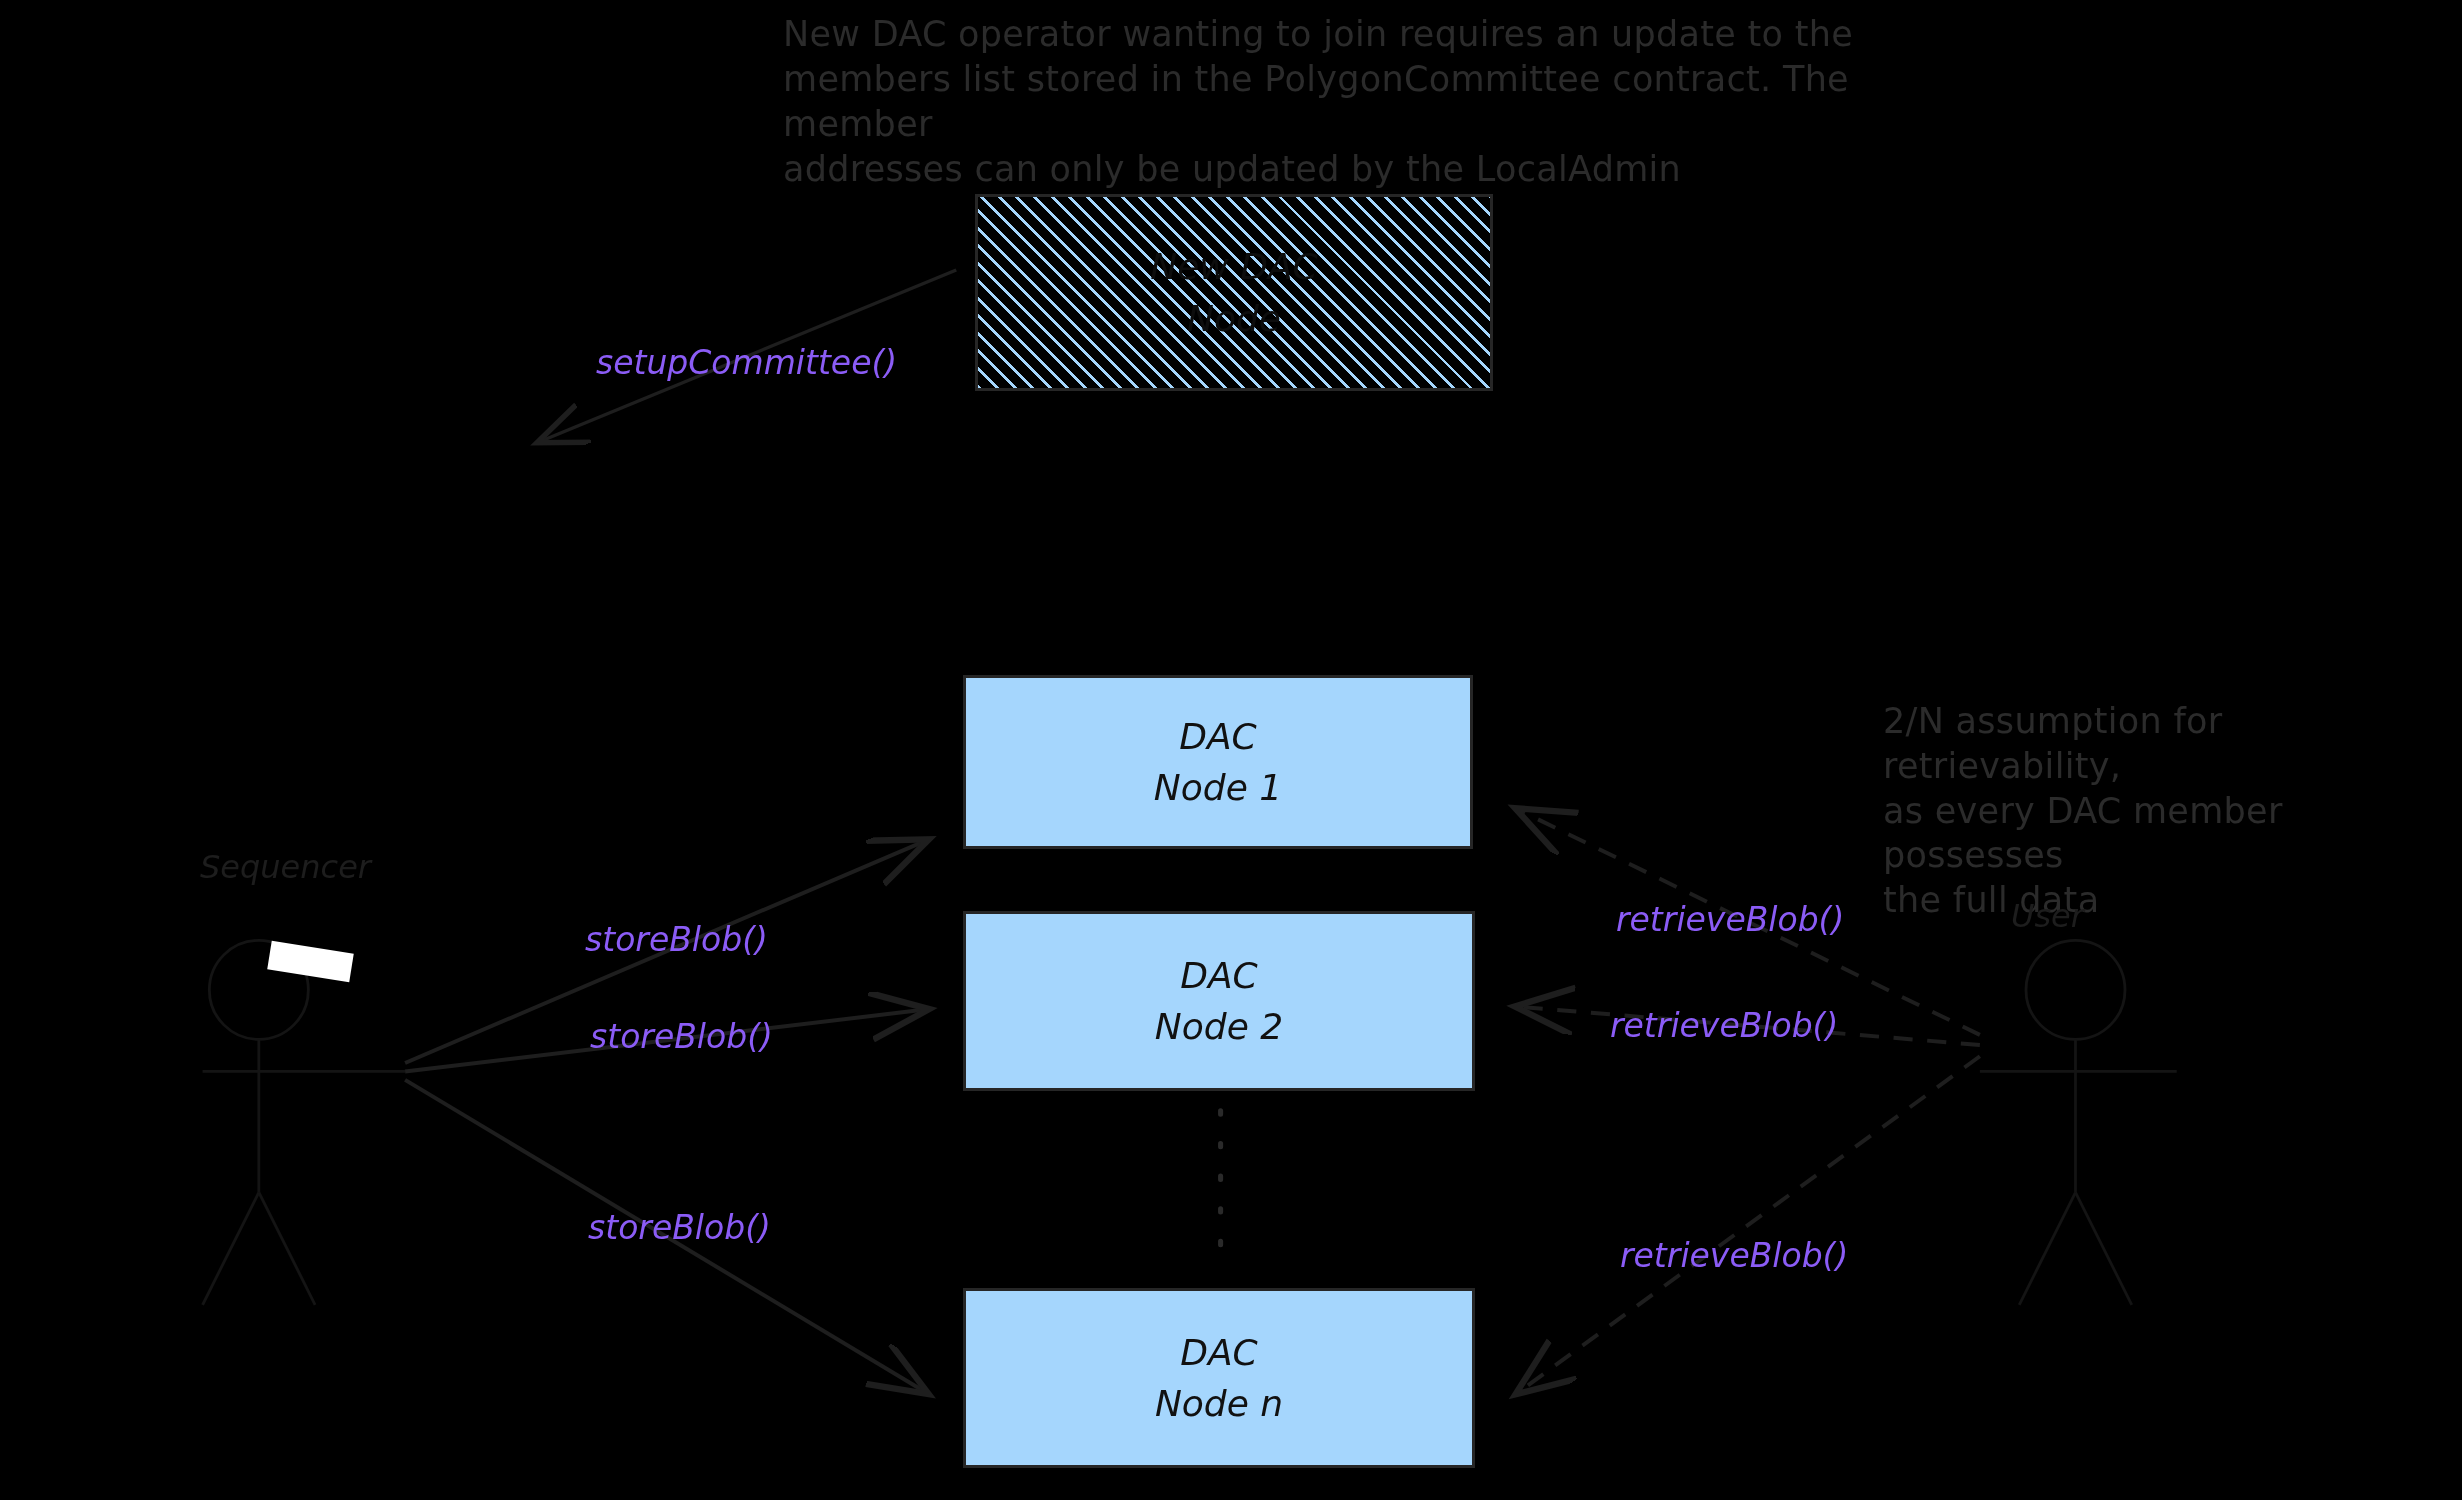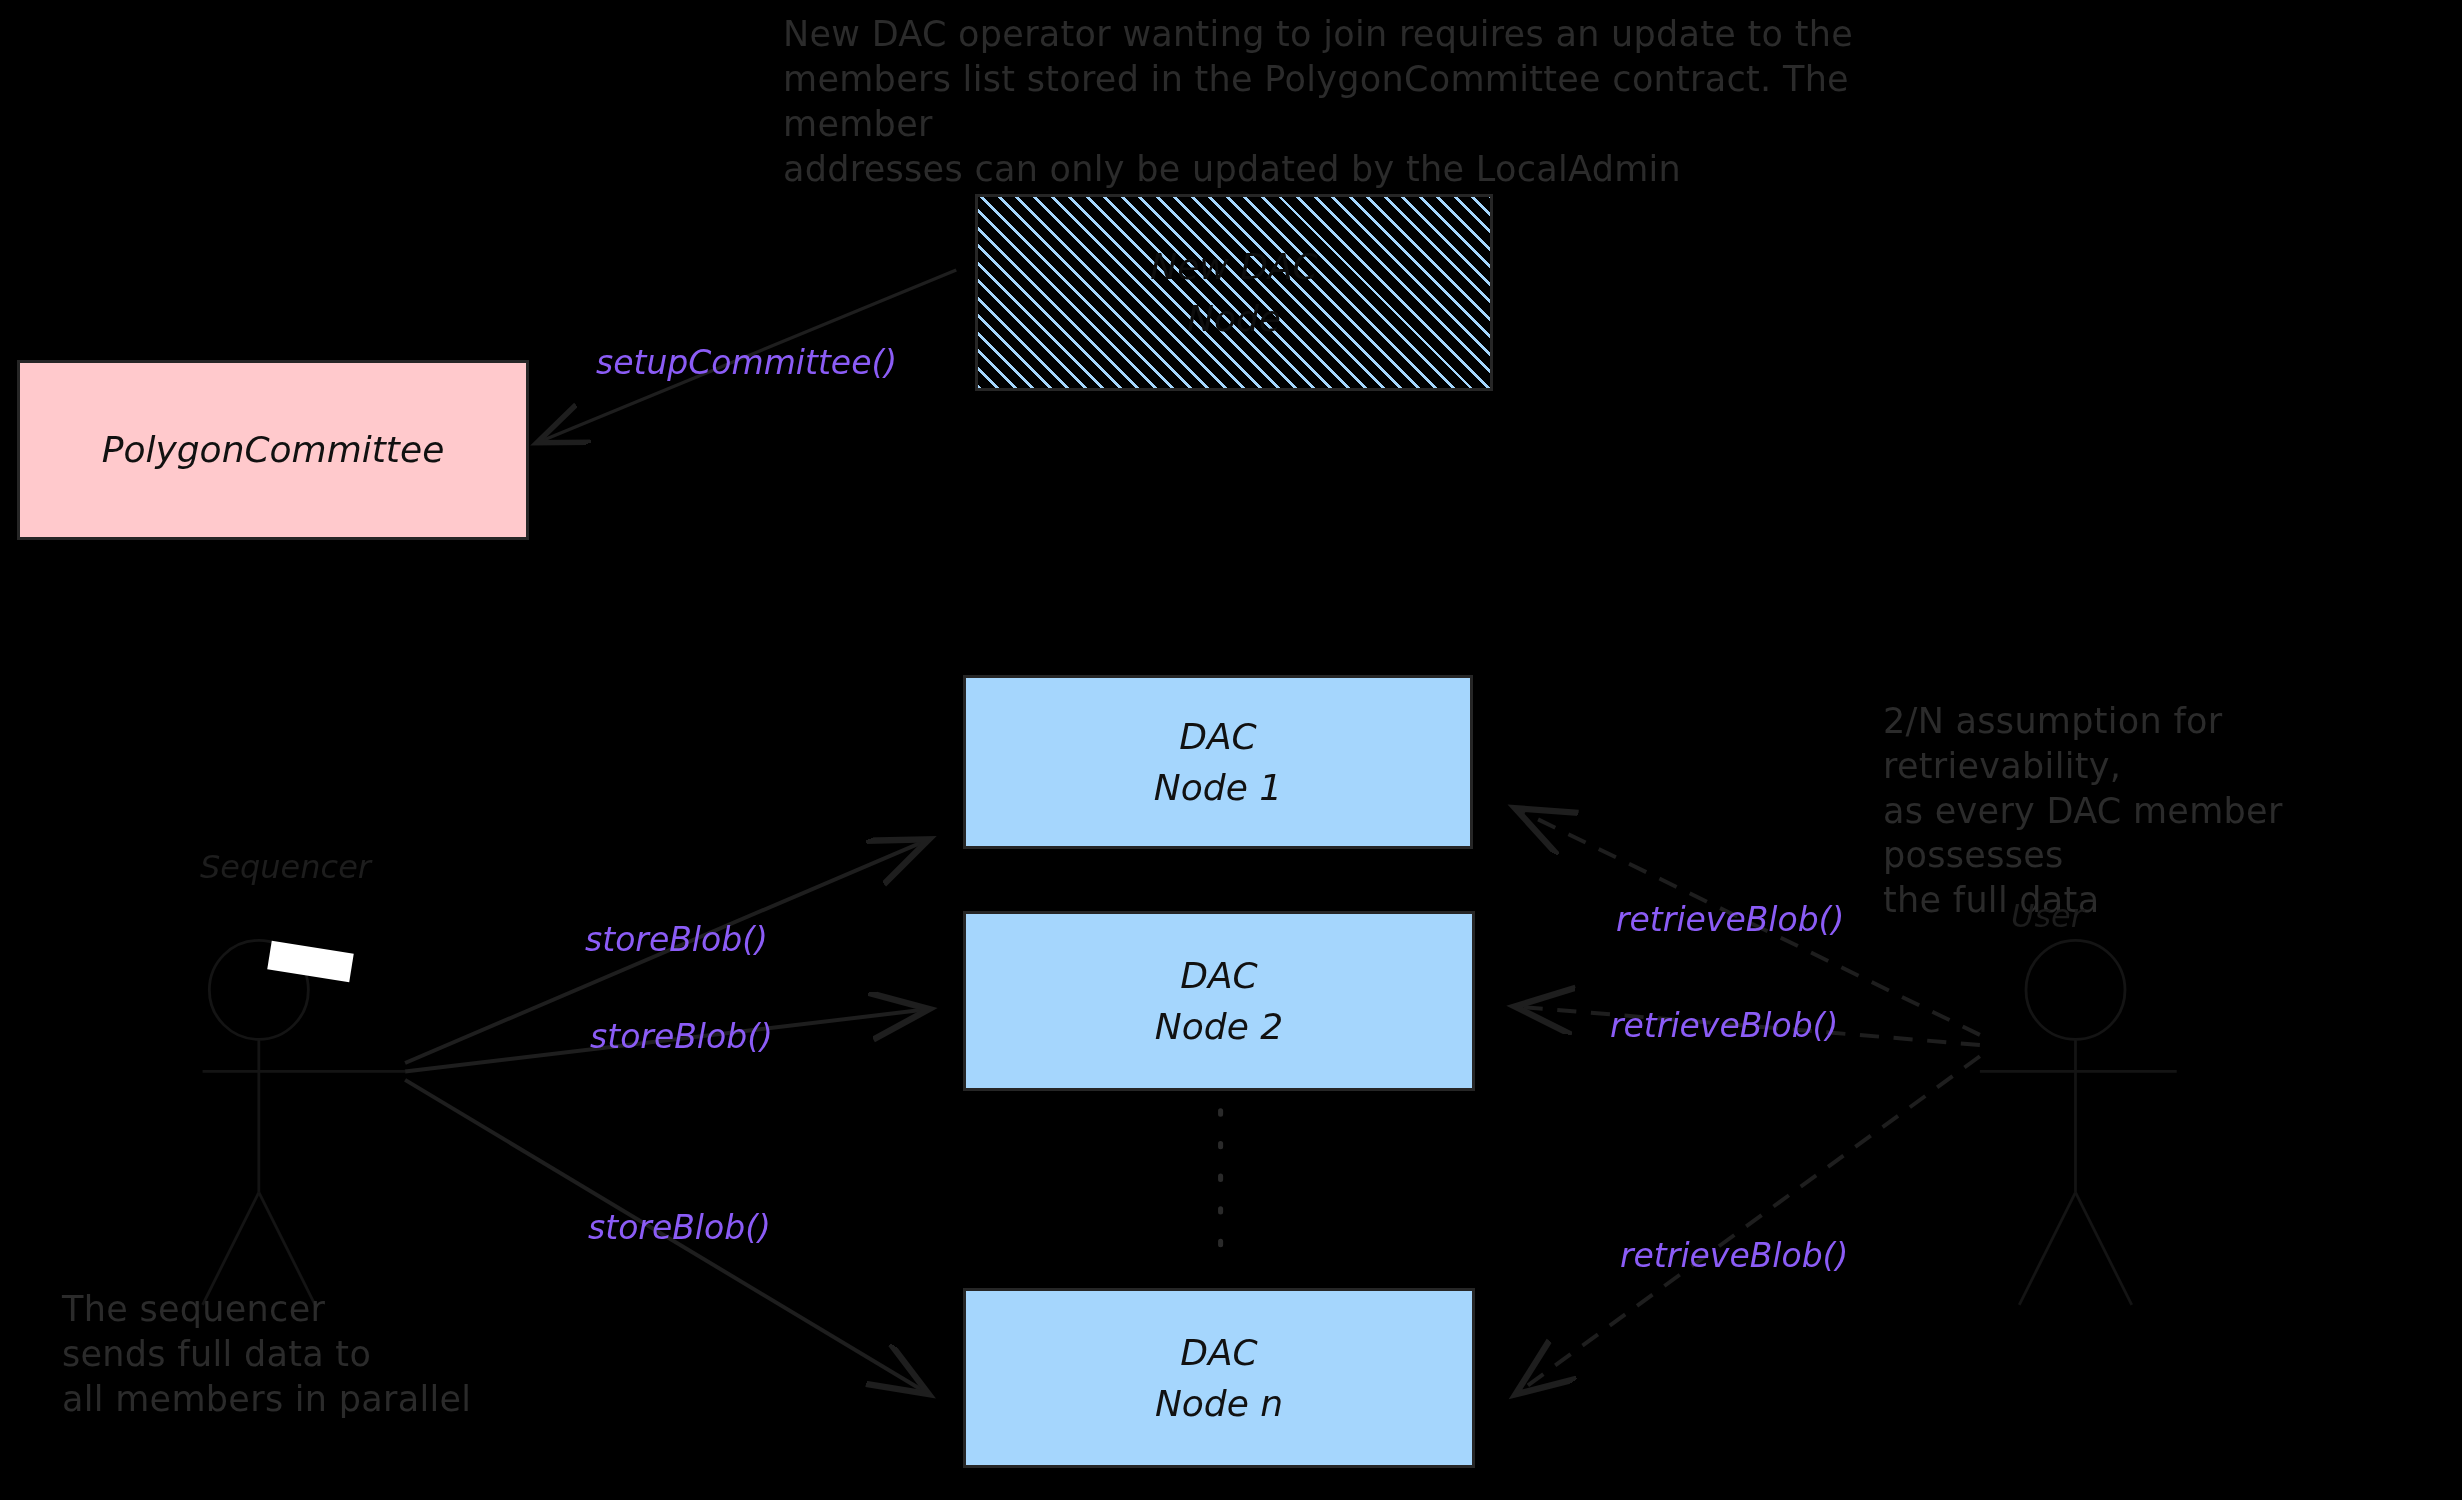--- a/index.html
+++ b/index.html
@@ -132,28 +132,24 @@
   </svg>
 
   <div class="note" style="left:783px; top:12.4px; width:1170px;">New DAC operator wanting to join requires an update to the
 members list stored in the PolygonCommittee contract. The member
 addresses can only be updated by the LocalAdmin</div>
 
   <div class="note" style="left:1883px; top:699px; width:568px;">2/N assumption for retrievability,
 as every DAC member possesses
 the full data</div>
 
-  <div class="note" style="left:62px; top:1287px; width:439px;">The sequencer
-sends full data to
-all members in parallel</div>
 
   <div class="box hatch" style="left:959px; top:194px; width:518px; height:197px;">New DAC
 Node</div>
 
-  <div class="box pink" style="left:17px; top:360px; width:512px; height:180px;">PolygonCommittee</div>
 
   <div class="box blue" style="left:963px; top:675px; width:510px; height:174px;">DAC
 Node 1</div>
 
   <div class="box blue" style="left:963px; top:911px; width:512px; height:180px;">DAC
 Node 2</div>
 
   <div class="box blue" style="left:963px; top:1288px; width:512px; height:180px;">DAC
 Node n</div>
 

